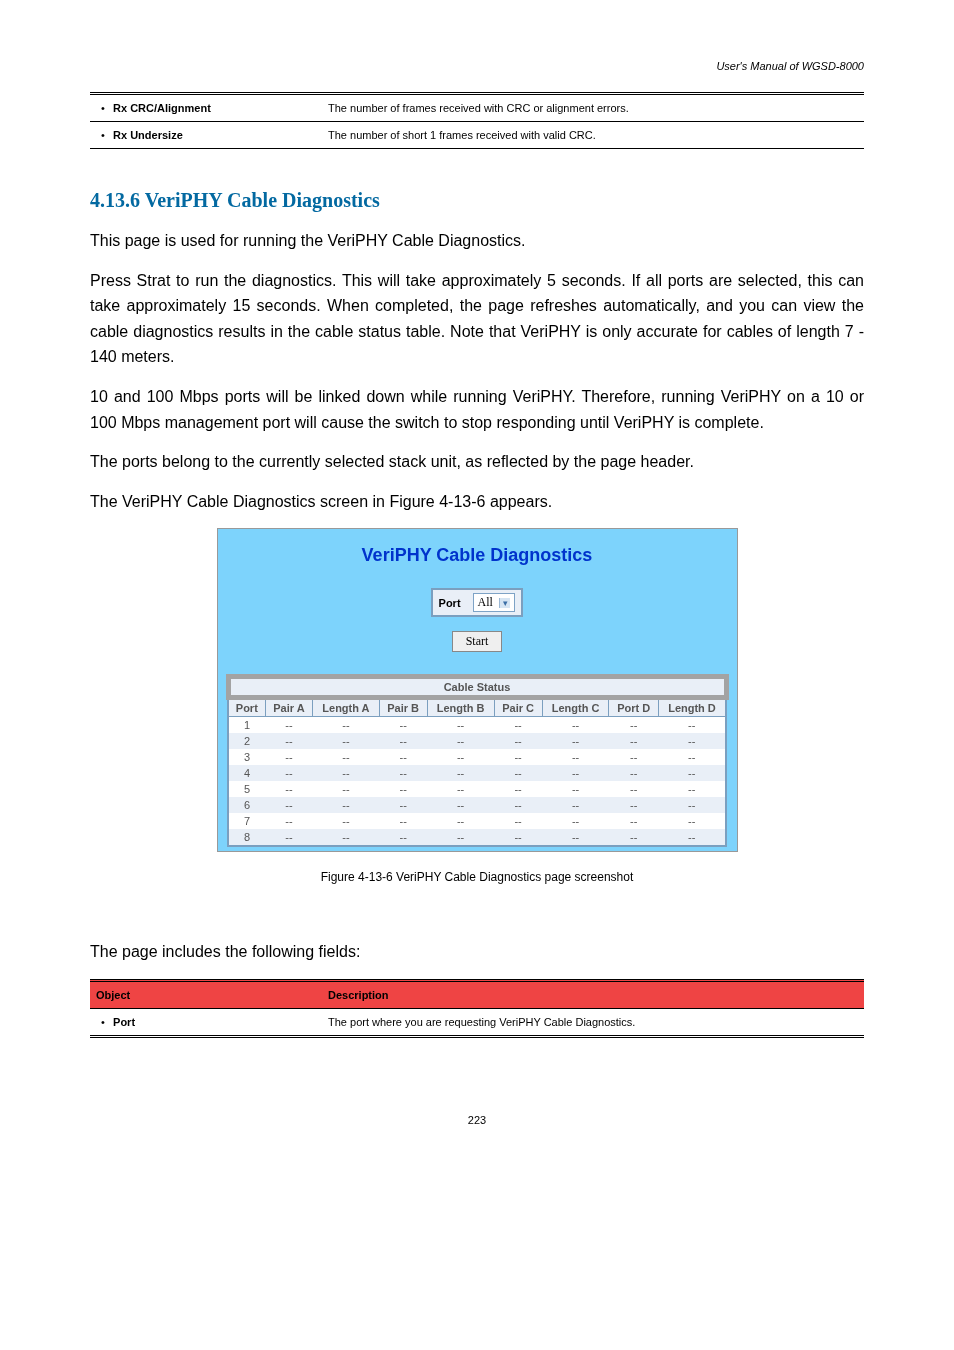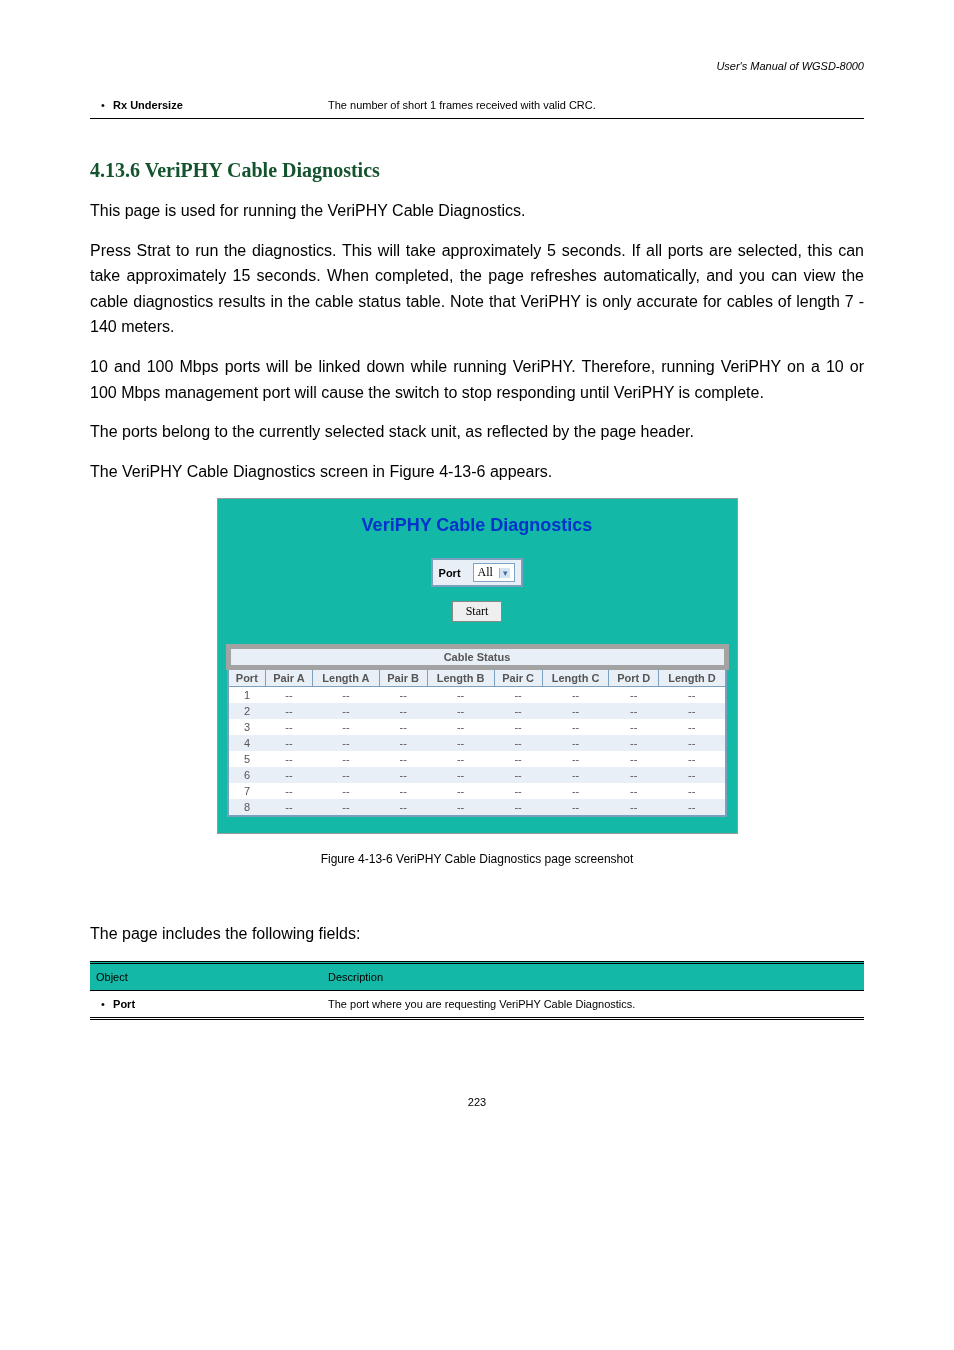--- a/index.html
+++ b/index.html
@@ -35,43 +35,43 @@
     width: 220px;
   }
   table.desc .bullet {
     display: inline-block;
     width: 14px;
     text-align: center;
   }
   .dbl-top { border-top: 3px double #000; }
   .sgl-btm { border-bottom: 1px solid #000; }
   .dbl-btm { border-bottom: 3px double #000; }
-  .hdr-row td { background: #14b8a6; font-weight: normal; }
+  .hdr-row td { background: #ef4444; font-weight: bold; }
 
   h2.section {
-    color: #14532d;
+    color: #0369a1;
     font-family: "Times New Roman", serif;
     font-weight: bold;
     font-size: 20px;
     margin: 40px 0 16px 0;
   }
   .bodytext {
     font-size: 16px;
     line-height: 1.6;
     margin: 0 0 14px 0;
     text-align: justify;
   }
 
   
   .shot {
     width: 521px;
     margin: 12px auto 18px auto;
     border: 1px solid #999;
-    background: #14b8a6;
-    padding: 16px 8px 16px 8px;
+    background: #7dd3fc;
+    padding: 16px 8px 4px 8px;
     box-sizing: border-box;
   }
   .shot-title {
     text-align: center;
     color: #0033cc;
     font-weight: bold;
     font-family: Arial, sans-serif;
     font-size: 18px;
     margin-bottom: 22px;
   }
@@ -158,20 +158,24 @@
 </style>
 </head>
 <body>
 
 <div class="page">
 
   <div class="manual-header">User's Manual of WGSD-8000</div>
 
   <table class="desc">
     <tbody>
+        <tr class="dbl-top sgl-btm">
+      <td class="lcol"><span class="bullet">•</span> <b>Rx CRC/Alignment</b></td>
+      <td>The number of frames received with CRC or alignment errors.</td>
+    </tr>
     <tr class="sgl-btm">
       <td class="lcol"><span class="bullet">•</span> <b>Rx Undersize</b></td>
       <td>The number of short 1 frames received with valid CRC.</td>
     </tr>
   </tbody>
     </table>
 
   <h2 class="section">4.13.6 VeriPHY Cable Diagnostics</h2>
 
   <p class="bodytext">This page is used for running the VeriPHY Cable Diagnostics.</p>

